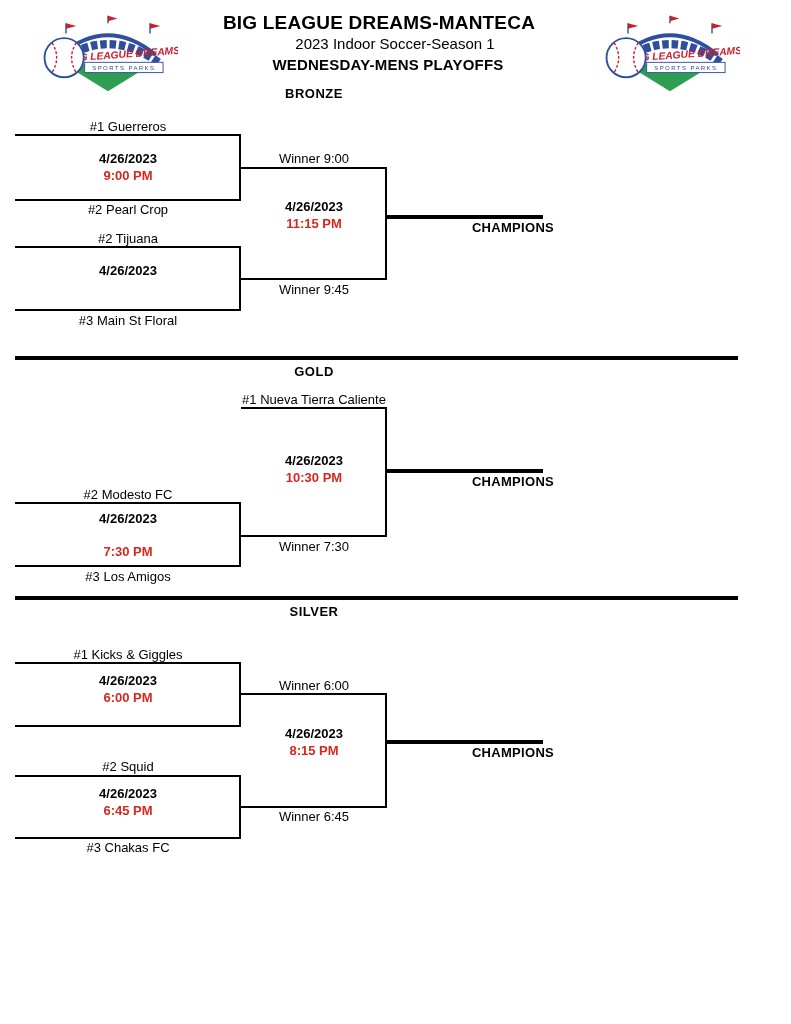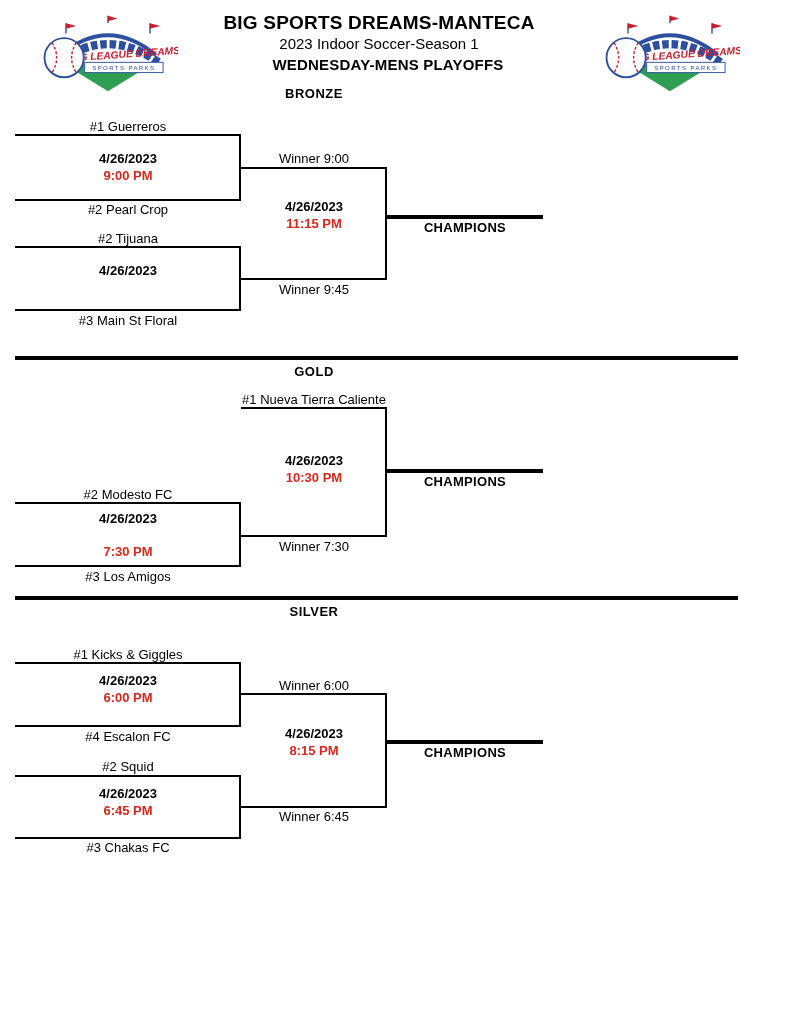--- a/index.html
+++ b/index.html
@@ -8,24 +8,24 @@
     font-family:"Liberation Sans","DejaVu Sans",sans-serif; color:#000;
     overflow:hidden;
   }
   .txt { position:absolute; text-align:center; font-size:13px; line-height:15px; white-space:nowrap; }
   .team, .winner { font-weight:400; }
   .dt { font-weight:700; }
   .time { font-weight:700; color:var(--accent-red,#d6281e); }
   .line { position:absolute; background:#000; }
   .thick { position:absolute; background:#000; }
   .page-title { position:absolute; left:0; width:758px; text-align:center; font-size:19px; font-weight:700; letter-spacing:0.2px; }
-  .page-sub { position:absolute; left:0; width:758px; text-align:center; font-size:15px; font-weight:400; }
+  .page-sub { position:absolute; left:16px; width:758px; text-align:center; font-size:15px; font-weight:400; }
   .page-event { position:absolute; left:9px; width:758px; text-align:center; font-size:15px; font-weight:700; letter-spacing:0.2px; }
   .section-label { position:absolute; left:0; width:628px; text-align:center; font-size:13px; font-weight:700; letter-spacing:0.5px; }
-  .champ { position:absolute; width:156px; text-align:center; font-size:13px; font-weight:700; letter-spacing:0.3px; }
+  .champ { position:absolute; width:156px; text-align:center; font-size:13px; font-weight:700; letter-spacing:0.3px;margin-left:48px; }
   .logo { position:absolute; width:140px; height:80px; }
   svg text { font-family:"Liberation Sans","DejaVu Sans",sans-serif; }
 </style>
 </head>
 <body>
 
 <div class="page">
 
   <svg class="logo" style="left:38px; top:13px;" viewBox="0 0 150 84">
     <polygon points="28,54 122,54 75,83" fill="#2f9e53"></polygon>
@@ -56,21 +56,21 @@
     <line x1="75" y1="10" x2="75" y2="2" stroke="#2d4f9e" stroke-width="1.5"></line>
     <polygon points="75,2 85,5 75,8" fill="#c8202f"></polygon>
     <rect x="50" y="52" width="84" height="11" fill="#ffffff" stroke="#2d4f9e" stroke-width="1"></rect>
     <text x="93" y="47" font-size="11" font-weight="bold" font-style="italic" fill="#c8202f" text-anchor="middle" transform="rotate(-4 93 47)">BIG LEAGUE DREAMS</text>
     <text x="92" y="60.5" font-size="6.5" fill="#2d4f9e" text-anchor="middle" letter-spacing="1.5">SPORTS PARKS</text>
     <circle cx="28" cy="47" r="21" fill="#ffffff" stroke="#2d4f9e" stroke-width="2"></circle>
     <path d="M15,31 Q25,47 15,63" stroke="#c8202f" stroke-width="1.5" fill="none" stroke-dasharray="3 2"></path>
     <path d="M41,31 Q31,47 41,63" stroke="#c8202f" stroke-width="1.5" fill="none" stroke-dasharray="3 2"></path>
   </svg>
 
-  <div class="page-title" style="top:12px;">BIG SPORTS DREAMS-MANTECA</div>
+  <div class="page-title" style="top:12px;">BIG LEAGUE DREAMS-MANTECA</div>
   <div class="page-sub" style="top:35px;">2023 Indoor Soccer-Season 1</div>
   <div class="page-event" style="top:56px;">WEDNESDAY-MENS PLAYOFFS</div>
 
   <div class="section-label" style="top:86px;">BRONZE</div>
 
   <div class="txt team" style="left:15px; width:226px; top:119px;">#1 Guerreros</div>
   <div class="line" style="left:15px; top:134px; width:226px; height:2px;"></div>
   <div class="txt dt" style="left:15px; width:226px; top:151px;">4/26/2023</div>
   <div class="txt time" style="left:15px; width:226px; top:168px;">9:00 PM</div>
   <div class="line" style="left:15px; top:199px; width:226px; height:2px;"></div>
@@ -117,21 +117,20 @@
   <div class="txt winner" style="left:241px; width:146px; top:539px;">Winner 7:30</div>
 
   <div class="thick" style="left:15px; top:596px; width:723px; height:4px;"></div>
   <div class="section-label" style="top:604px;">SILVER</div>
 
   <div class="txt team" style="left:15px; width:226px; top:647px;">#1 Kicks &amp; Giggles</div>
   <div class="line" style="left:15px; top:662px; width:226px; height:2px;"></div>
   <div class="txt dt" style="left:15px; width:226px; top:673px;">4/26/2023</div>
   <div class="txt time" style="left:15px; width:226px; top:690px;">6:00 PM</div>
   <div class="line" style="left:15px; top:725px; width:226px; height:2px;"></div>
-  <div class="txt team" style="left:15px; width:226px; top:729px;">#4 Escalon FC</div>
   <div class="line" style="left:239px; top:662px; width:2px; height:65px;"></div>
   <div class="line" style="left:241px; top:693px; width:146px; height:2px;"></div>
 
   <div class="txt winner" style="left:241px; width:146px; top:678px;">Winner 6:00</div>
   <div class="txt dt" style="left:241px; width:146px; top:726px;">4/26/2023</div>
   <div class="txt time" style="left:241px; width:146px; top:743px;">8:15 PM</div>
   <div class="txt winner" style="left:241px; width:146px; top:809px;">Winner 6:45</div>
 
   <div class="txt team" style="left:15px; width:226px; top:759px;">#2 Squid</div>
   <div class="line" style="left:15px; top:775px; width:226px; height:2px;"></div>

